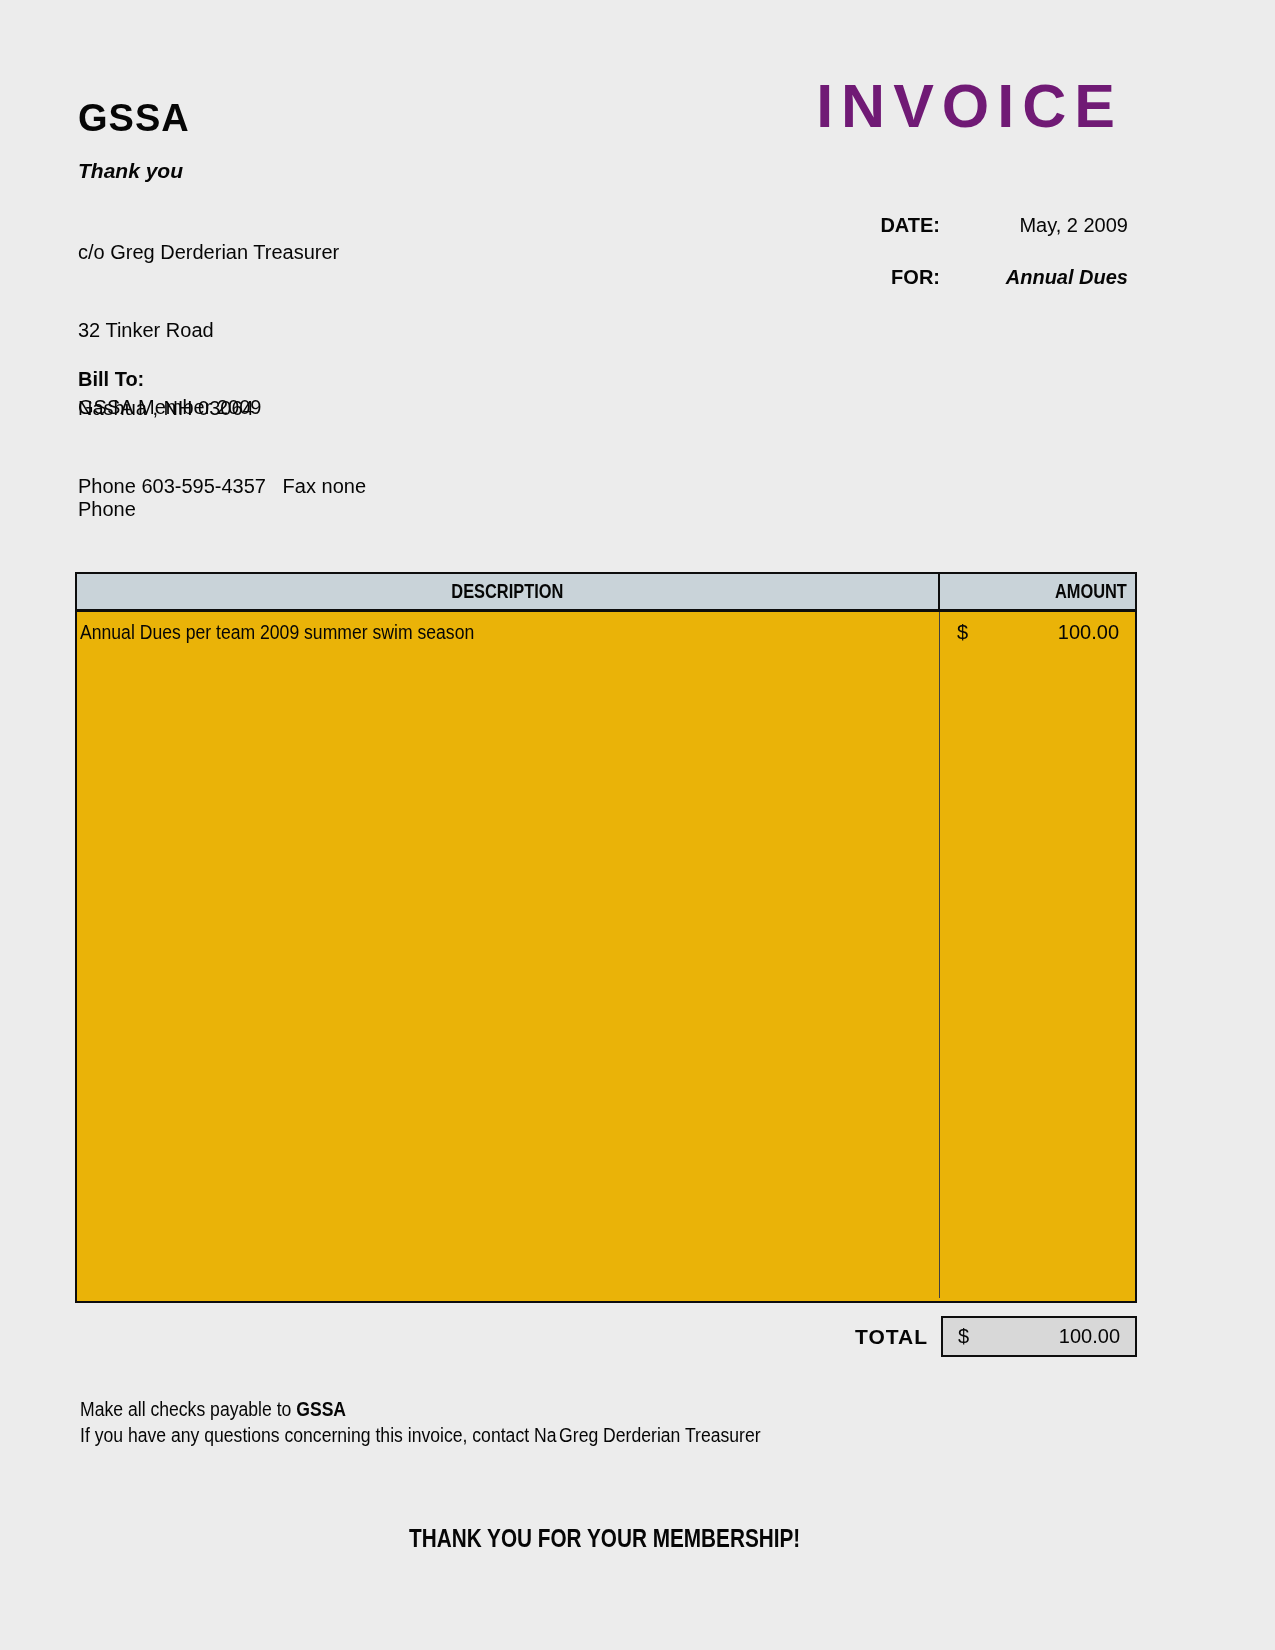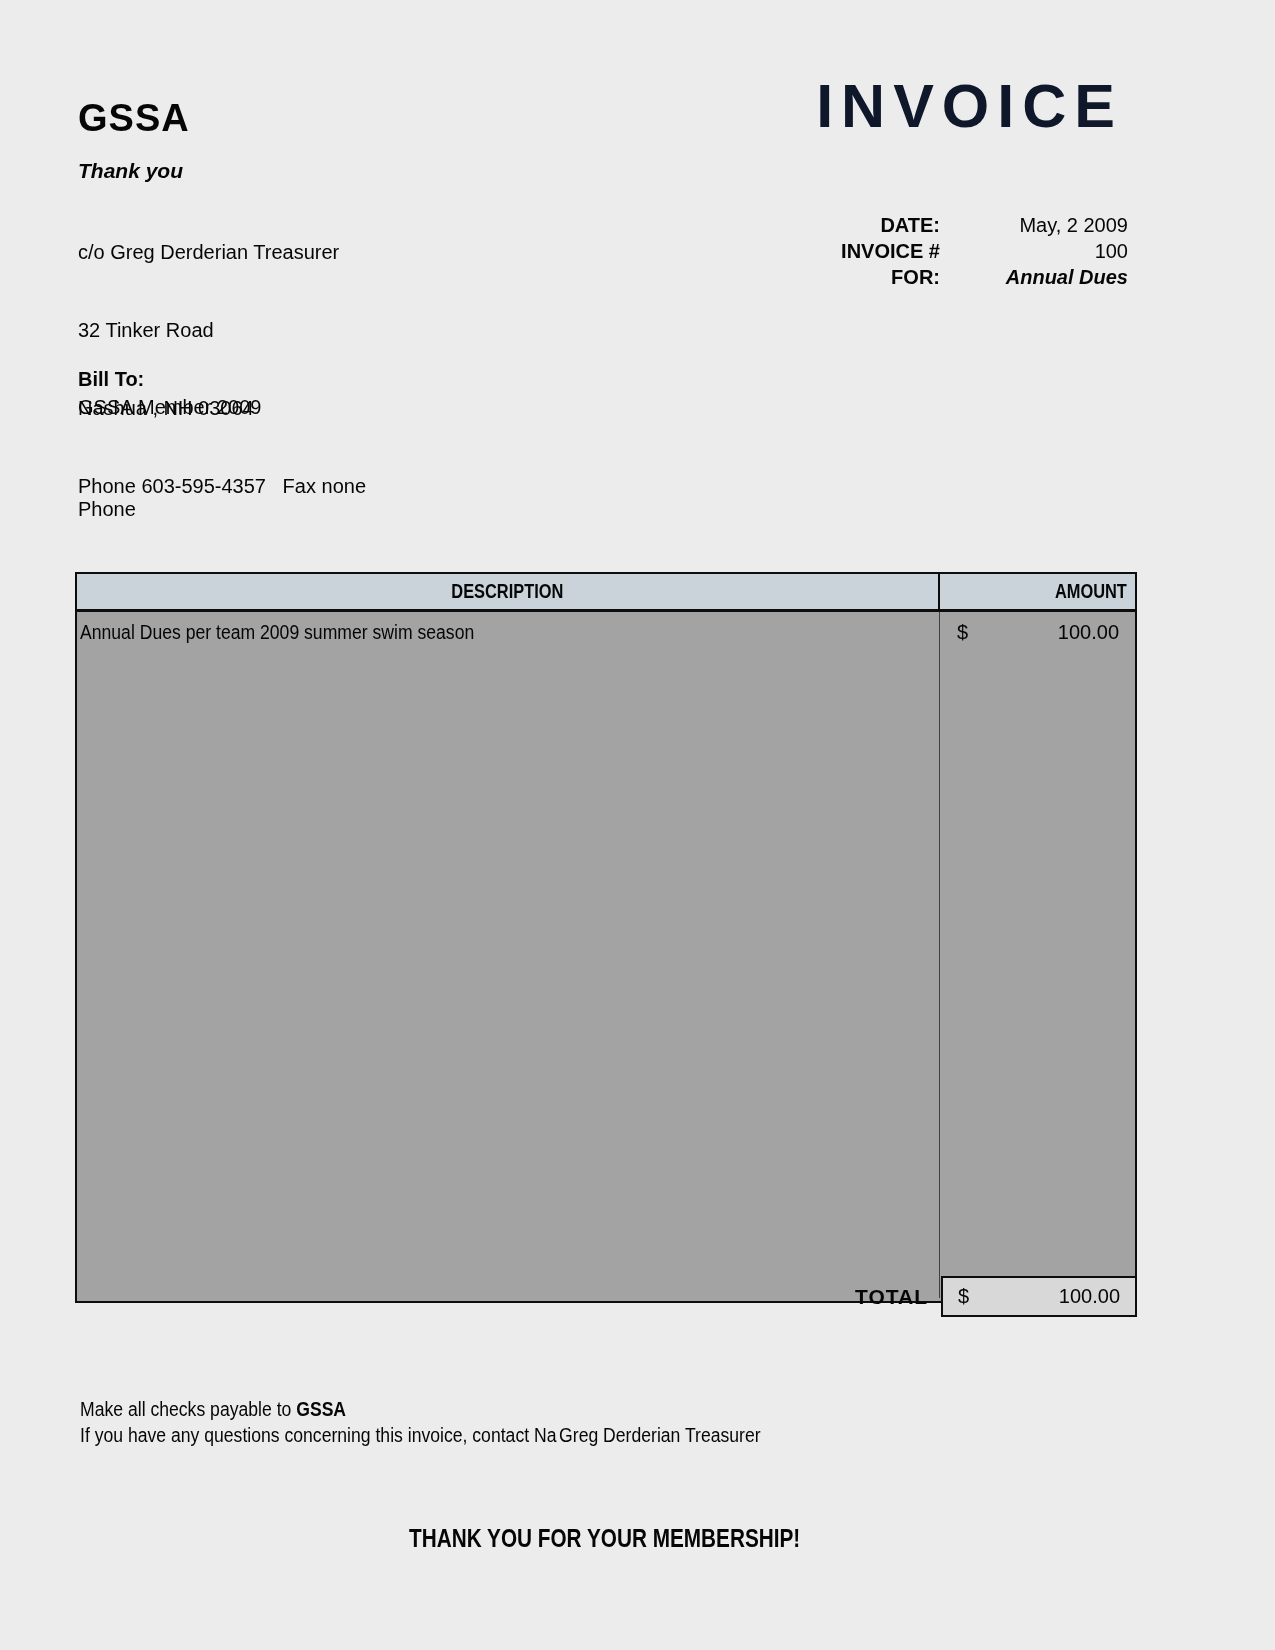--- a/index.html
+++ b/index.html
@@ -16,47 +16,47 @@
   }
   .abs { position:absolute; }
 
   .company { left:78px; top:98px; font-size:38px; font-weight:bold; line-height:40px; letter-spacing:1px; }
   .tagline { left:78px; top:159px; font-size:21px; font-weight:bold; font-style:italic; }
   .address { left:78px; top:187px; font-size:20px; line-height:26px; white-space:pre-wrap; }
 
   .watermark {
     top:74px; right:152px;
     font-size:61px; font-weight:bold; letter-spacing:8px;
-    color:#0f172a; line-height:64px;
+    color:#701a75; line-height:64px;
   }
 
   .meta-row { height:26px; }
   .meta-label { position:absolute; left:700px; width:240px; text-align:right; font-size:20px; font-weight:bold; }
   .meta-value { position:absolute; left:900px; width:228px; text-align:right; font-size:20px; }
   .italic { font-style:italic;font-weight:bold; }
 
   .billto-label { left:78px; top:368px; font-size:20px; font-weight:bold; }
   .billto-name  { left:78px; top:396px; font-size:20px; }
   .billto-phone { left:78px; top:498px; font-size:20px; }
 
   .invoice-table {
     left:75px; top:572px; width:1062px; height:731px;
-    border:2px solid #0d0d0d; background:#a3a3a3;
+    border:2px solid #0d0d0d; background:#eab308;
   }
   .thead { display:flex; height:38px; background:#c9d3d9; border-bottom:3px solid #0d0d0d; }
   .th-desc { width:863px; border-right:2px solid #0d0d0d; display:flex; align-items:center; justify-content:center; }
   .th-amount { flex:1; display:flex; align-items:center; justify-content:flex-end; }
   .th-text { font-size:20px; font-weight:bold; display:inline-block; transform:scaleX(0.82); transform-origin:center; white-space:nowrap; }
   .tbody { display:flex; height:686px; }
   .td-desc { width:863px; border-right:1px solid #404040; padding:9px 4px 0 3px; }
   .td-amount { flex:1; padding:9px 16px 0 17px; display:flex; justify-content:space-between; }
   .cell-text { font-size:20px; }
   .condensed { display:inline-block; transform:scaleX(0.88); transform-origin:left center; white-space:nowrap; }
 
-  .total-row { left:75px; top:1276px; width:1062px; height:41px; display:flex; }
+  .total-row { left:75px; top:1316px; width:1062px; height:41px; display:flex; }
   .total-label-cell { width:866px; text-align:right; padding-right:13px; display:flex; align-items:center; justify-content:flex-end; }
   .total-label { font-size:21px; font-weight:bold; letter-spacing:1px; }
   .total-box {
     width:196px; border:2px solid #0d0d0d; background:#d8d8d8;
     display:flex; justify-content:space-between; align-items:center; padding:0 15px;
   }
 
   .footer-line1 { left:80px; top:1398px; font-size:20px; }
   .footer-line2 { left:80px; top:1424px; font-size:20px; }
   .bold { font-weight:bold; }
@@ -78,24 +78,20 @@
     <div>32 Tinker Road</div>
     <div>Nashua , NH 03064</div>
     <div>Phone 603-595-4357   Fax none</div>
   </div>
 
   <div class="abs watermark">INVOICE</div>
 
   <div class="abs meta-row" style="top:214px; left:0; width:1275px;">
     <span class="meta-label">DATE:</span>
     <span class="meta-value">May, 2 2009</span>
-  </div>
-  <div class="abs meta-row" style="top:240px; left:0; width:1275px;">
-    <span class="meta-label">INVOICE #</span>
-    <span class="meta-value">100</span>
   </div>
   <div class="abs meta-row" style="top:266px; left:0; width:1275px;">
     <span class="meta-label">FOR:</span>
     <span class="meta-value italic">Annual Dues</span>
   </div>
 
   <div class="abs billto-label">Bill To:</div>
   <div class="abs billto-name">GSSA Member 2009</div>
   <div class="abs billto-phone">Phone</div>
 

